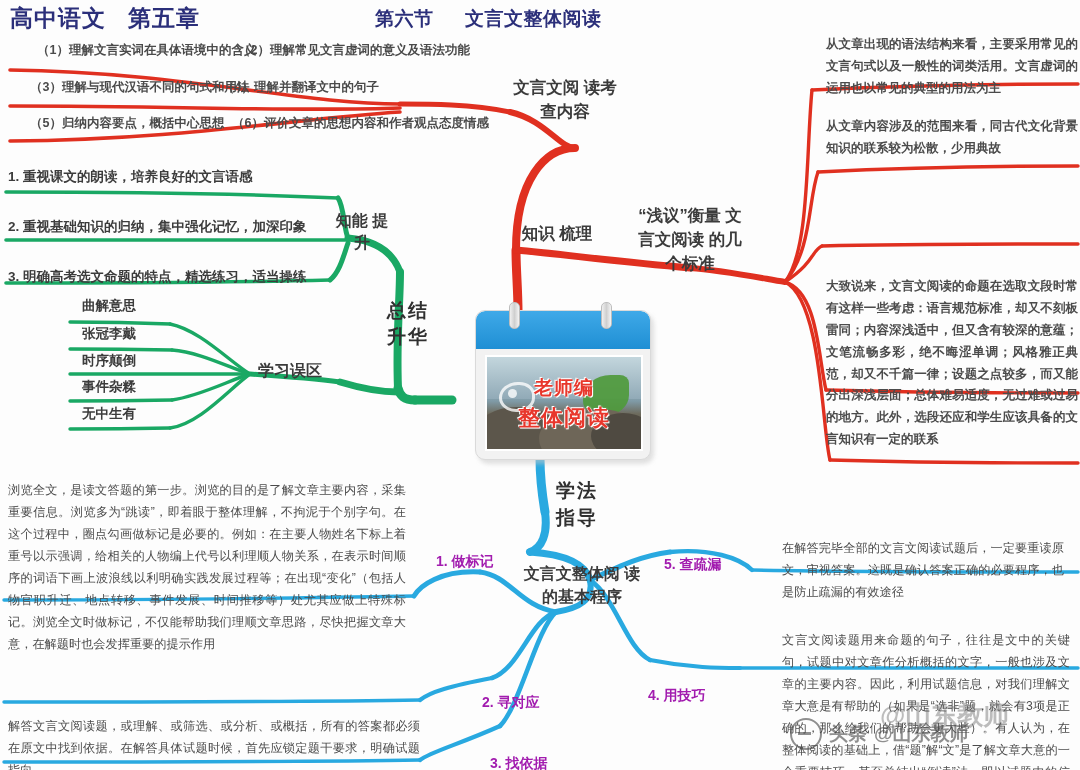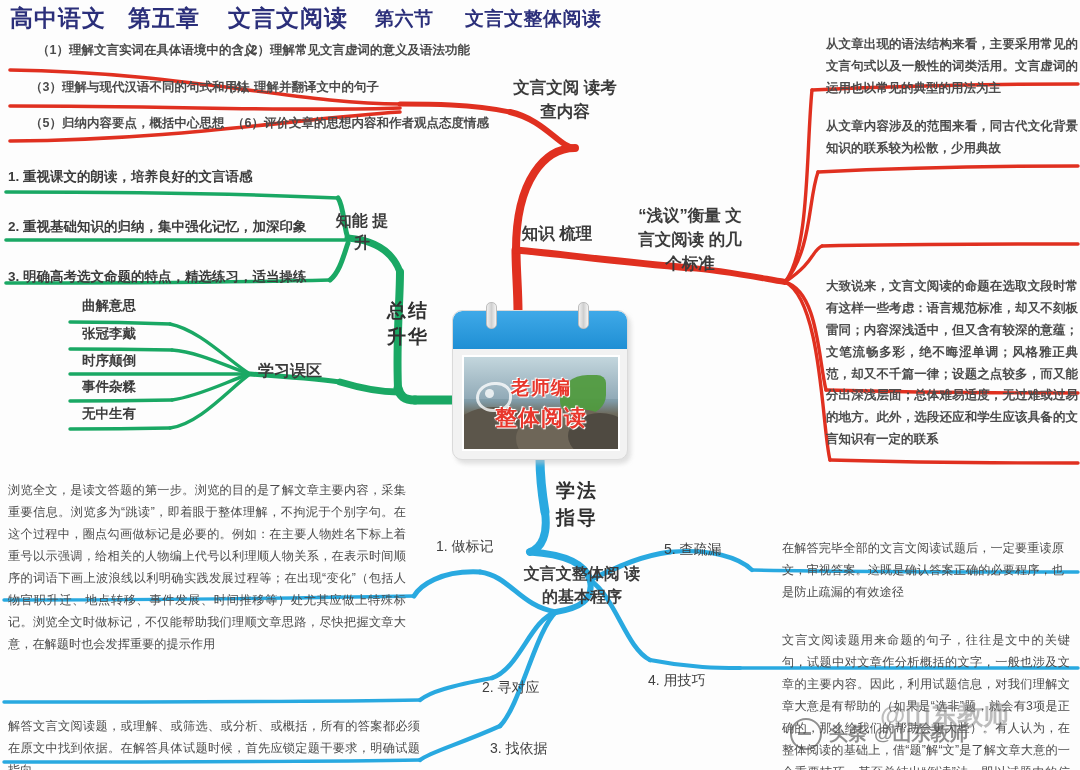--- a/index.html
+++ b/index.html
@@ -111,37 +111,38 @@
     position: absolute;
     font-size: 16px;
     color: #3b3b3b;
     font-weight: bold;
     line-height: 1.45;
     text-align: center;
   }
   .blue-step {
     position: absolute;
     font-size: 14px;
-    color: #404040;
-    font-weight: normal;
-    white-space: nowrap;
+    color: #a21caf;
+    font-weight: bold;
+    white-space: nowrap;
+    margin-top: 15px;
   }
   .blue-para {
     position: absolute;
     font-size: 12.2px;
     color: #4b4b4b;
     font-weight: normal;
     line-height: 1.8;
     text-align: justify;
   }
 
   
   #card {
     position: absolute;
-    left: 452px;
+    left: 475px;
     top: 310px;
     width: 176px;
     height: 150px;
     padding-left: 12px;
   }
   .card-shadow {
     position: absolute;
     left: 3px; top: 4px;
     width: 176px; height: 150px;
     background: #c9c9c9;
@@ -385,21 +386,20 @@
       <path d="M740,668 C860,668 1000,668 1078,668" stroke-width="3.4"></path>
 
       <path d="M590,580 C620,566 640,556 670,552" stroke-width="5"></path>
       <path d="M670,552 C710,548 740,558 752,570" stroke-width="4.4"></path>
       <path d="M752,570 C860,572 1000,572 1078,572" stroke-width="3.4"></path>
     </g>
   </svg>
 
   <div class="hdr" style="left:10px;">高中语文</div>
   <div class="hdr" style="left:128px;">第五章</div>
-  <div class="hdr" style="left:228px;">文言文阅读</div>
   <div class="hdr sub" style="left:375px;">第六节</div>
   <div class="hdr sub" style="left:465px;">文言文整体阅读</div>
 
   <div class="kaocha-item" style="left:37px; top:42px;">（1）理解文言实词在具体语境中的含义</div>
   <div class="kaocha-item" style="left:222px; top:42px;padding-left:16px;">（2）理解常见文言虚词的意义及语法功能</div>
   <div class="kaocha-item" style="left:30px; top:79px;">（3）理解与现代汉语不同的句式和用法</div>
   <div class="kaocha-item" style="left:222px; top:79px;">（4）理解并翻译文中的句子</div>
   <div class="kaocha-item" style="left:30px; top:115px;">（5）归纳内容要点，概括中心思想</div>
   <div class="kaocha-item" style="left:232px; top:115px;">（6）评价文章的思想内容和作者观点态度情感</div>
 

